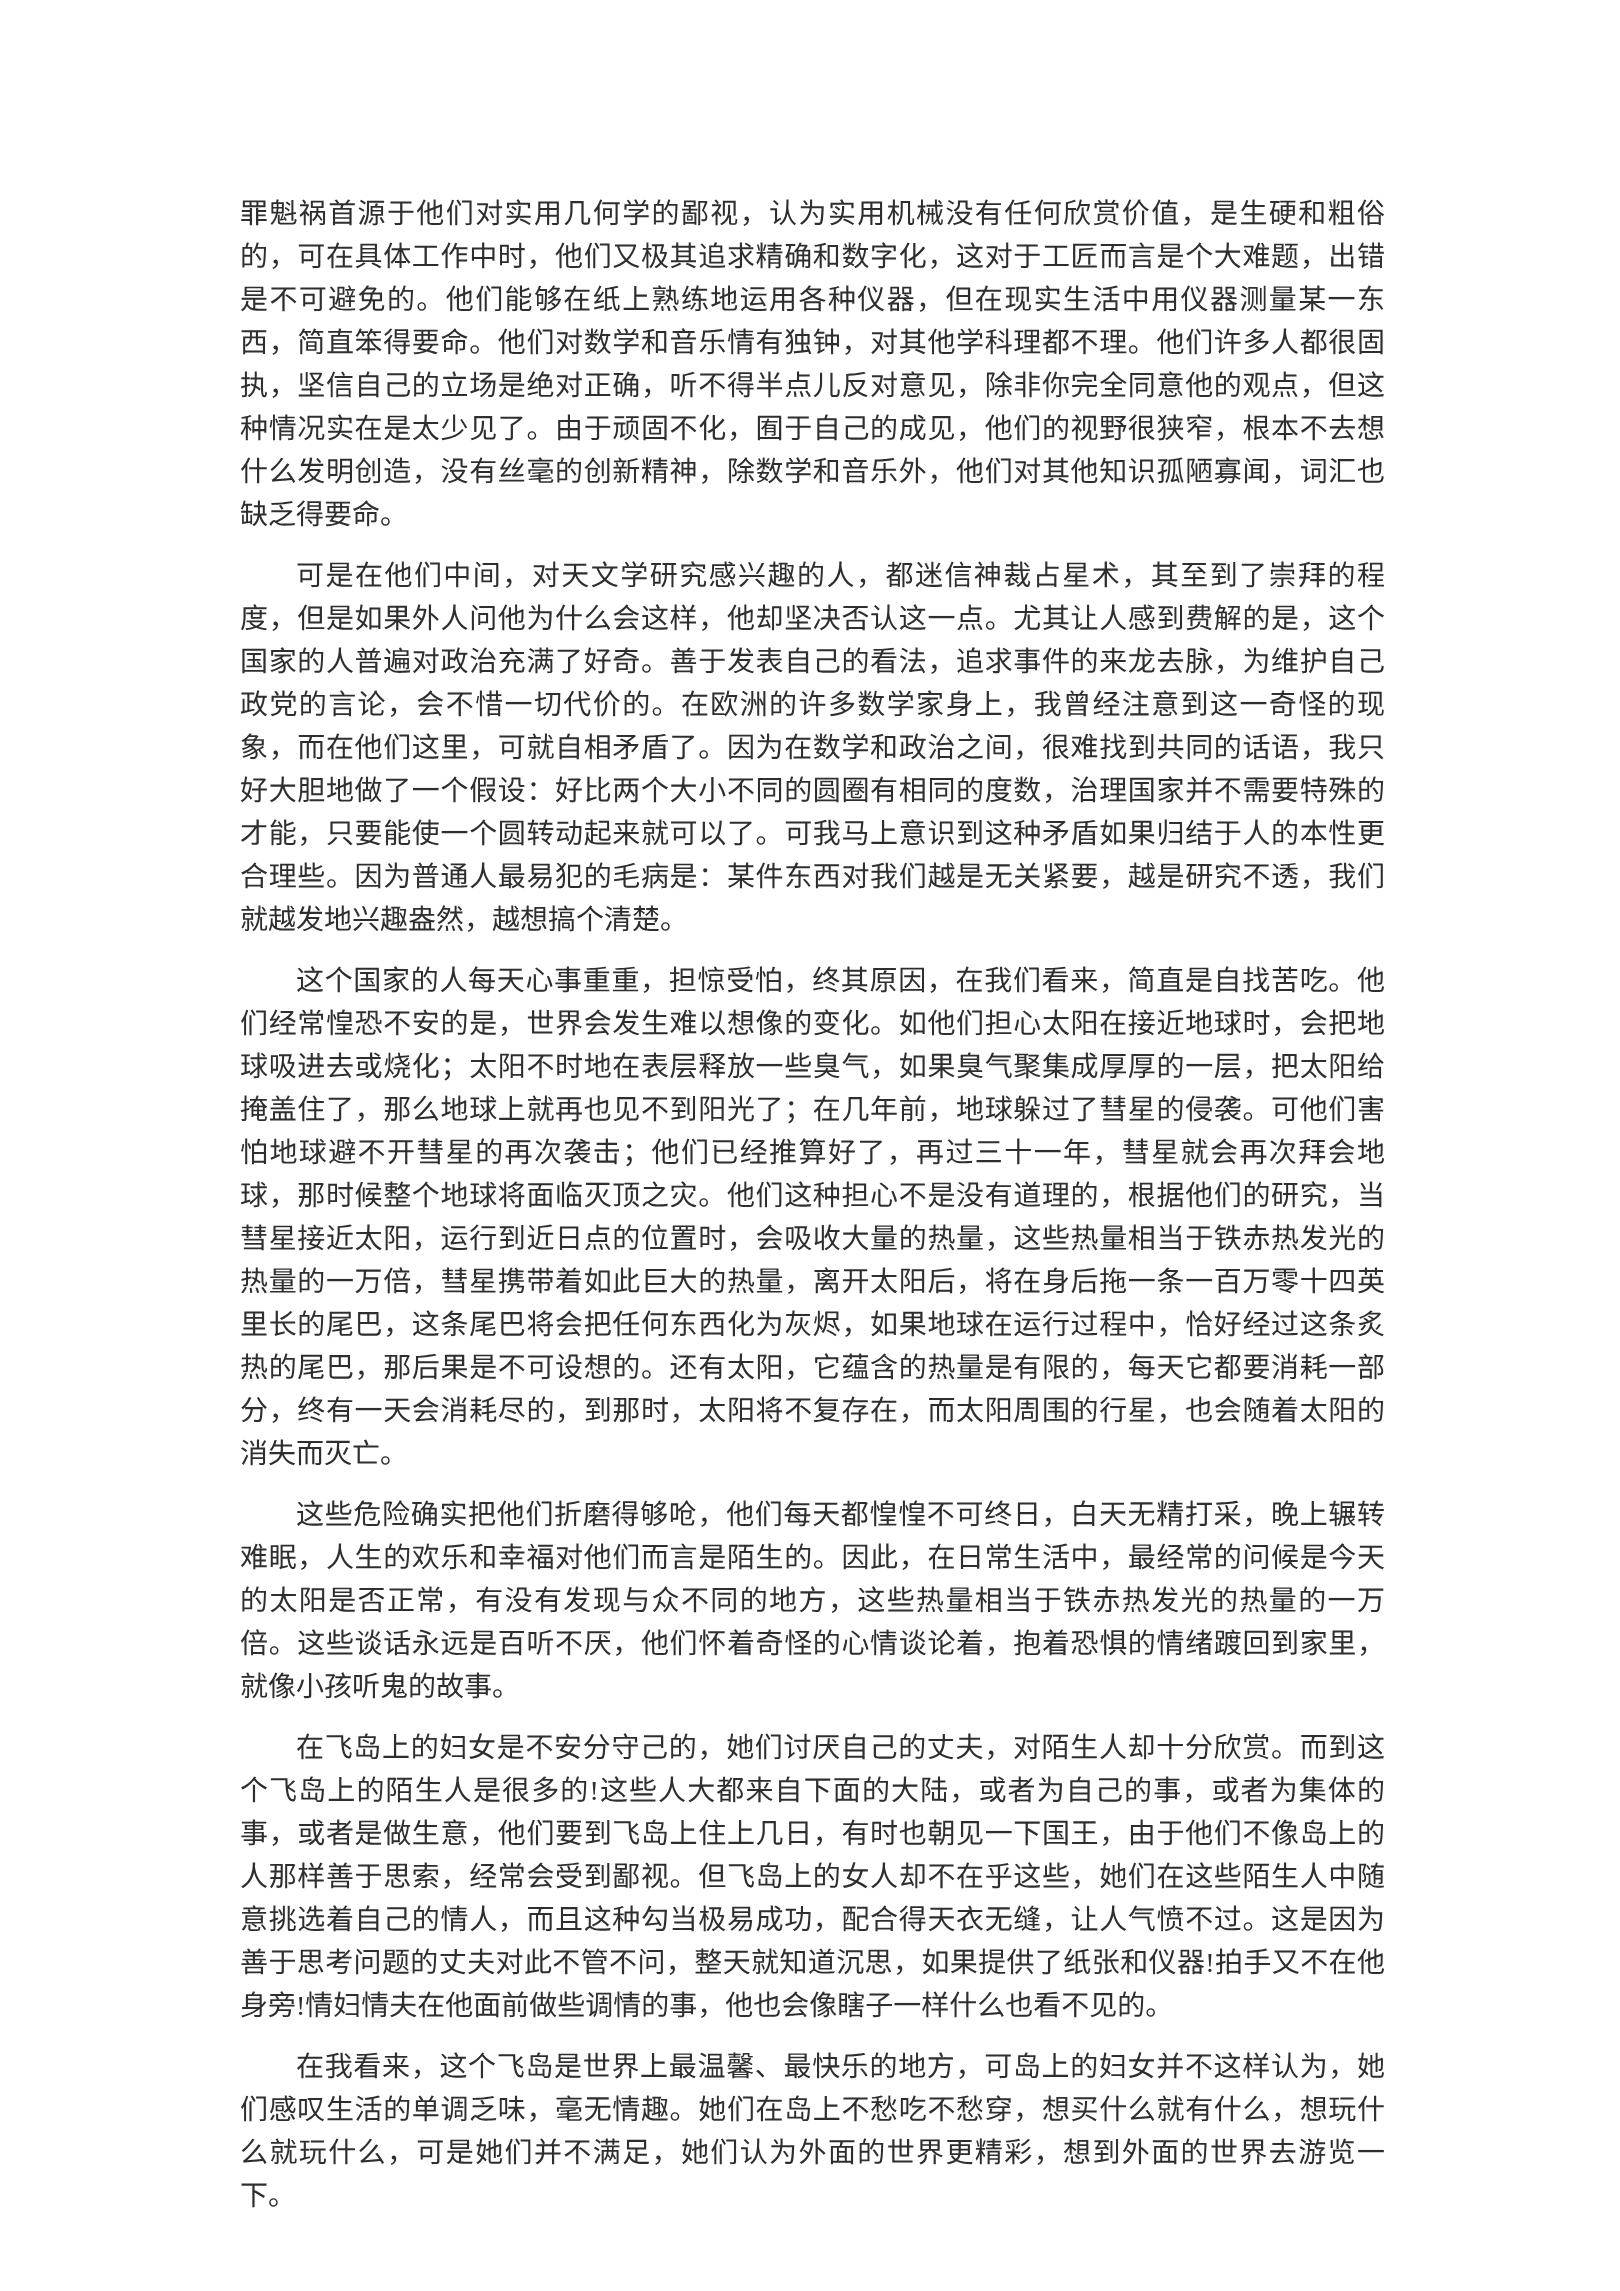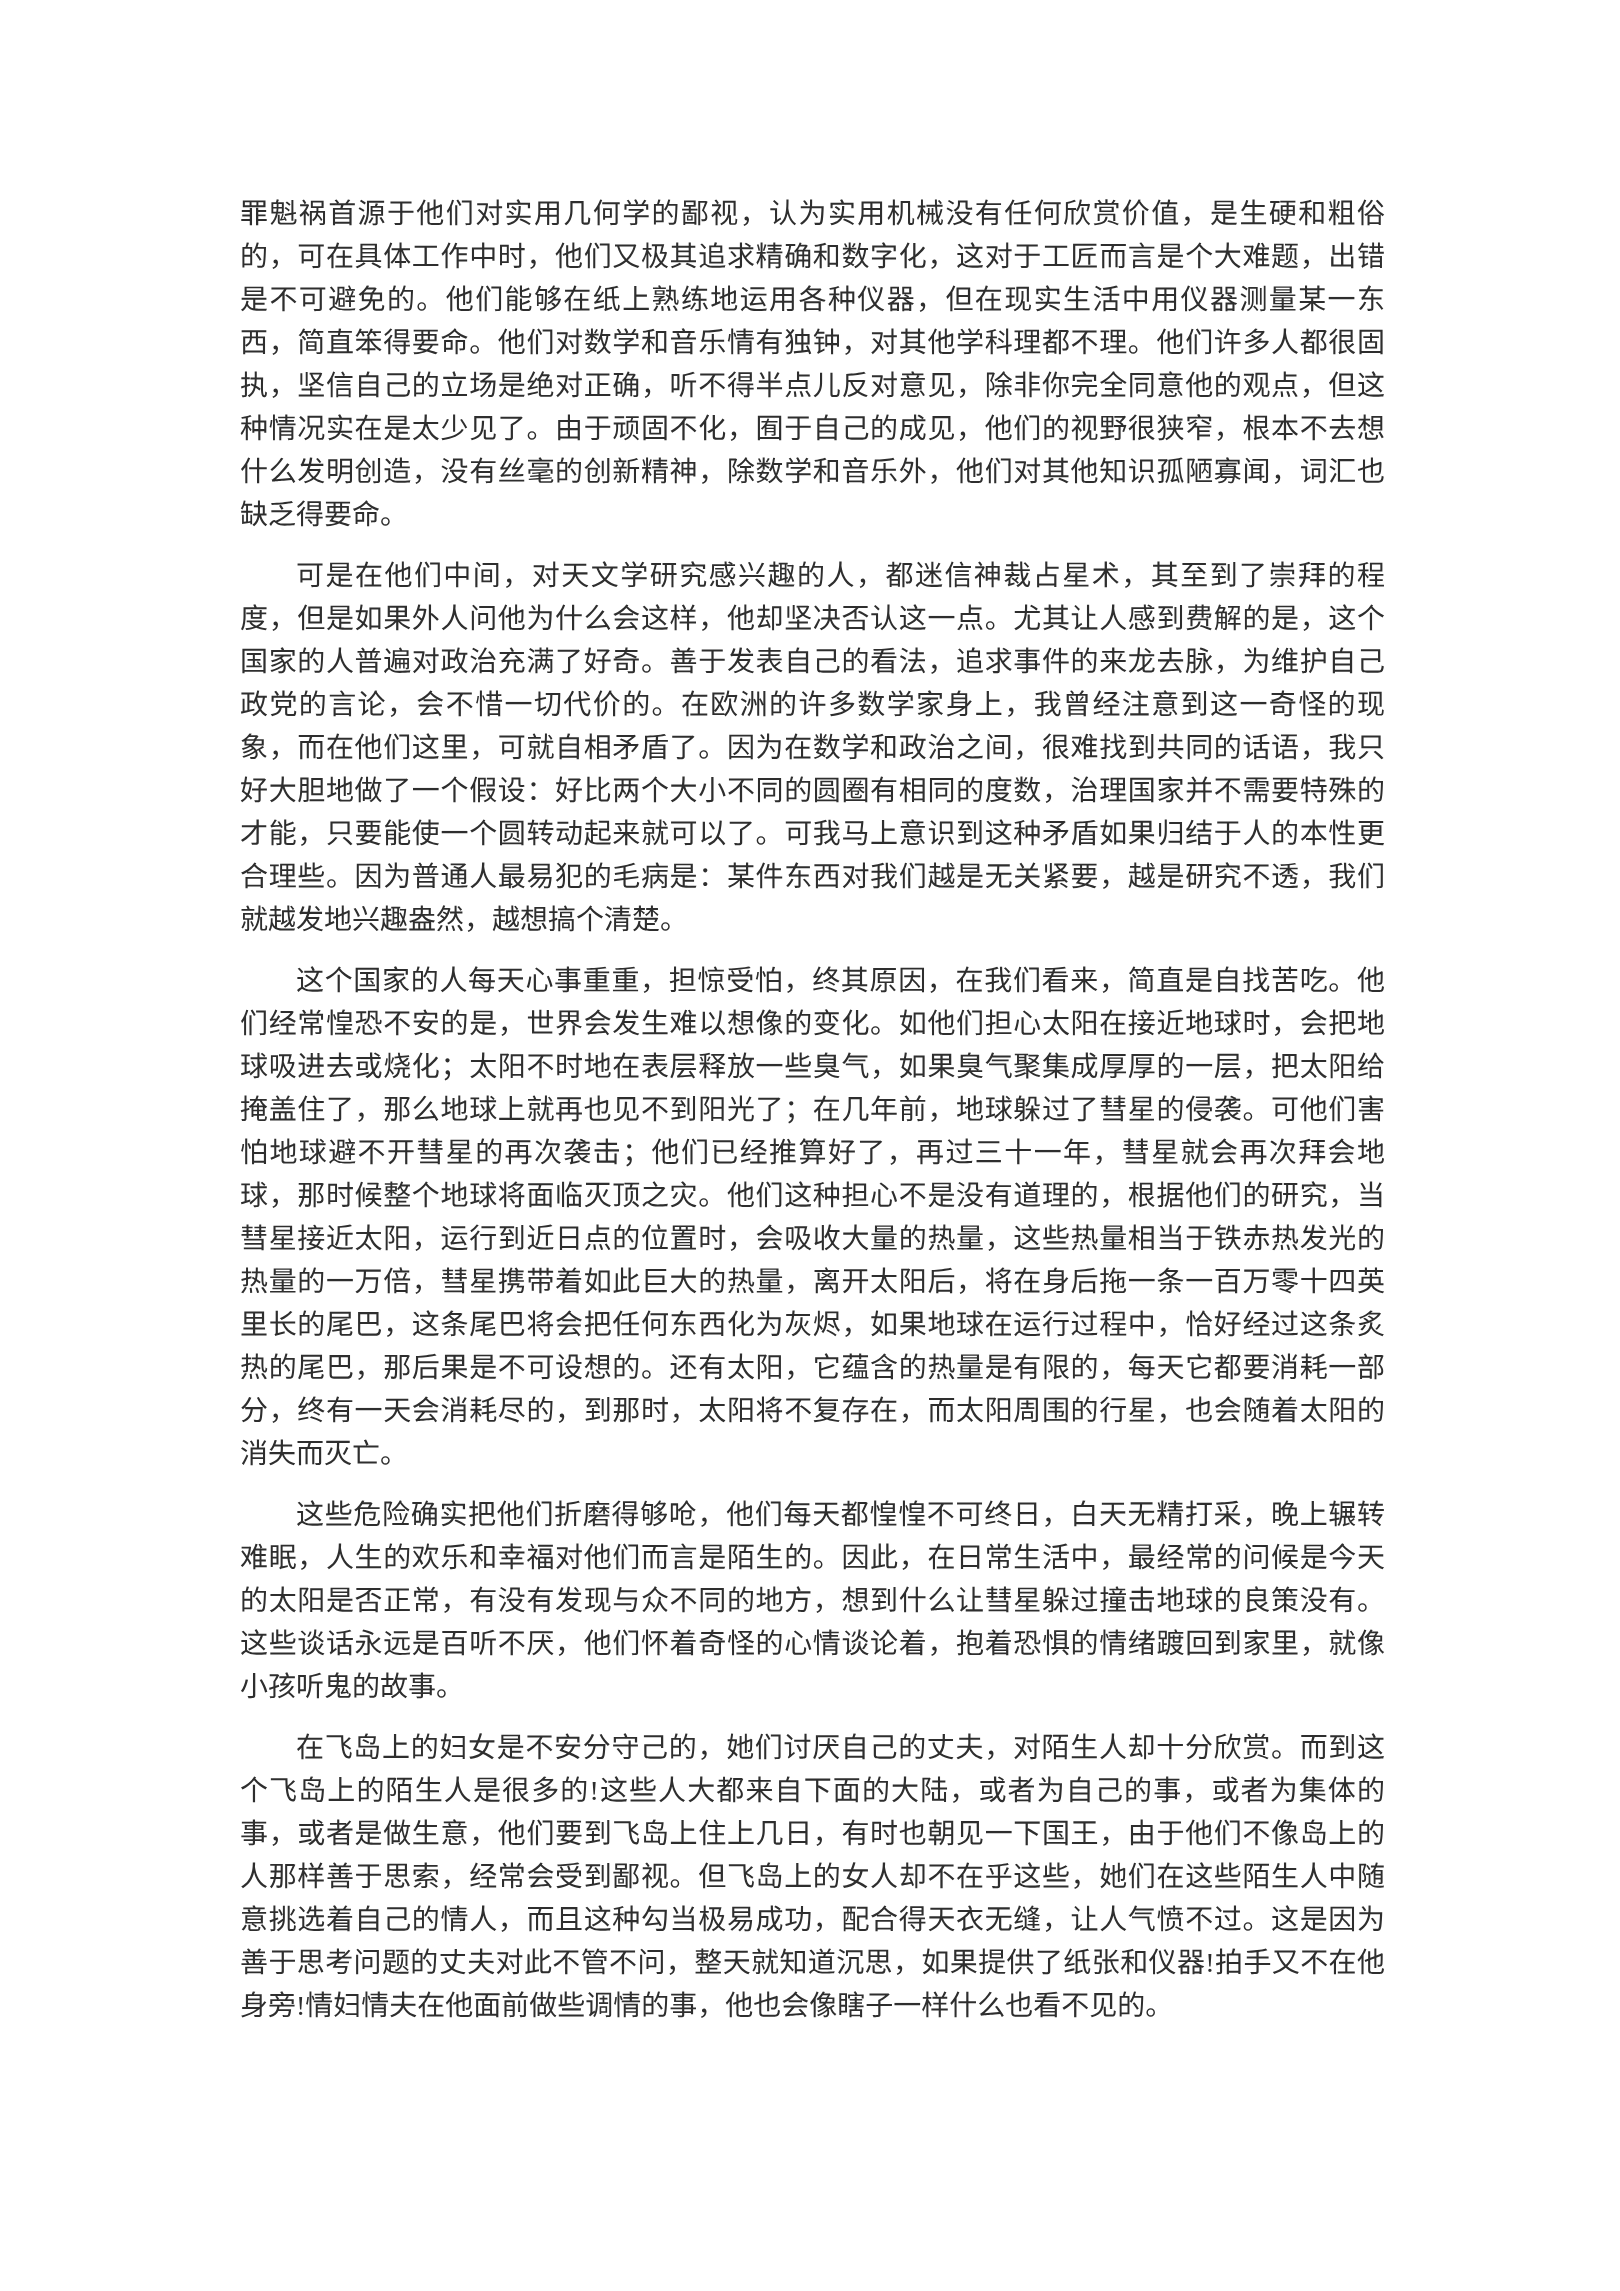--- a/index.html
+++ b/index.html
@@ -45,17 +45,18 @@
   }
 </style>
 </head>
 <body>
 
 <div class="page">
   <div class="text-block">
     <p>罪魁祸首源于他们对实用几何学的鄙视，认为实用机械没有任何欣赏价值，是生硬和粗俗的，可在具体工作中时，他们又极其追求精确和数字化，这对于工匠而言是个大难题，出错是不可避免的。他们能够在纸上熟练地运用各种仪器，但在现实生活中用仪器测量某一东西，简直笨得要命。他们对数学和音乐情有独钟，对其他学科理都不理。他们许多人都很固执，坚信自己的立场是绝对正确，听不得半点儿反对意见，除非你完全同意他的观点，但这种情况实在是太少见了。由于顽固不化，囿于自己的成见，他们的视野很狭窄，根本不去想什么发明创造，没有丝毫的创新精神，除数学和音乐外，他们对其他知识孤陋寡闻，词汇也缺乏得要命。</p>
     <p class="indent">可是在他们中间，对天文学研究感兴趣的人，都迷信神裁占星术，其至到了崇拜的程度，但是如果外人问他为什么会这样，他却坚决否认这一点。尤其让人感到费解的是，这个国家的人普遍对政治充满了好奇。善于发表自己的看法，追求事件的来龙去脉，为维护自己政党的言论，会不惜一切代价的。在欧洲的许多数学家身上，我曾经注意到这一奇怪的现象，而在他们这里，可就自相矛盾了。因为在数学和政治之间，很难找到共同的话语，我只好大胆地做了一个假设：好比两个大小不同的圆圈有相同的度数，治理国家并不需要特殊的才能，只要能使一个圆转动起来就可以了。可我马上意识到这种矛盾如果归结于人的本性更合理些。因为普通人最易犯的毛病是：某件东西对我们越是无关紧要，越是研究不透，我们就越发地兴趣盎然，越想搞个清楚。</p>
     <p class="indent">这个国家的人每天心事重重，担惊受怕，终其原因，在我们看来，简直是自找苦吃。他们经常惶恐不安的是，世界会发生难以想像的变化。如他们担心太阳在接近地球时，会把地球吸进去或烧化；太阳不时地在表层释放一些臭气，如果臭气聚集成厚厚的一层，把太阳给掩盖住了，那么地球上就再也见不到阳光了；在几年前，地球躲过了彗星的侵袭。可他们害怕地球避不开彗星的再次袭击；他们已经推算好了，再过三十一年，彗星就会再次拜会地球，那时候整个地球将面临灭顶之灾。他们这种担心不是没有道理的，根据他们的研究，当彗星接近太阳，运行到近日点的位置时，会吸收大量的热量，这些热量相当于铁赤热发光的热量的一万倍，彗星携带着如此巨大的热量，离开太阳后，将在身后拖一条一百万零十四英里长的尾巴，这条尾巴将会把任何东西化为灰烬，如果地球在运行过程中，恰好经过这条炙热的尾巴，那后果是不可设想的。还有太阳，它蕴含的热量是有限的，每天它都要消耗一部分，终有一天会消耗尽的，到那时，太阳将不复存在，而太阳周围的行星，也会随着太阳的消失而灭亡。</p>
-    <p class="indent">这些危险确实把他们折磨得够呛，他们每天都惶惶不可终日，白天无精打采，晚上辗转难眠，人生的欢乐和幸福对他们而言是陌生的。因此，在日常生活中，最经常的问候是今天的太阳是否正常，有没有发现与众不同的地方，想到什么让彗星躲过撞击地球的良策没有。这些谈话永远是百听不厌，他们怀着奇怪的心情谈论着，抱着恐惧的情绪踱回到家里，就像小孩听鬼的故事。</p>
+    <p class="indent">这些危险确实把他们折磨得够呛，他们每天都惶惶不可终日，白天无精打采，晚上辗转难眠，人生的欢乐和幸福对他们而言是陌生的。因此，在日常生活中，最经常的问候是今天的太阳是否正常，有没有发现与众不同的地方，这些热量相当于铁赤热发光的热量的一万倍。这些谈话永远是百听不厌，他们怀着奇怪的心情谈论着，抱着恐惧的情绪踱回到家里，就像小孩听鬼的故事。</p>
     <p class="indent">在飞岛上的妇女是不安分守己的，她们讨厌自己的丈夫，对陌生人却十分欣赏。而到这个飞岛上的陌生人是很多的!这些人大都来自下面的大陆，或者为自己的事，或者为集体的事，或者是做生意，他们要到飞岛上住上几日，有时也朝见一下国王，由于他们不像岛上的人那样善于思索，经常会受到鄙视。但飞岛上的女人却不在乎这些，她们在这些陌生人中随意挑选着自己的情人，而且这种勾当极易成功，配合得天衣无缝，让人气愤不过。这是因为善于思考问题的丈夫对此不管不问，整天就知道沉思，如果提供了纸张和仪器!拍手又不在他身旁!情妇情夫在他面前做些调情的事，他也会像瞎子一样什么也看不见的。</p>
+    <p class="indent">在我看来，这个飞岛是世界上最温馨、最快乐的地方，可岛上的妇女并不这样认为，她们感叹生活的单调乏味，毫无情趣。她们在岛上不愁吃不愁穿，想买什么就有什么，想玩什么就玩什么，可是她们并不满足，她们认为外面的世界更精彩，想到外面的世界去游览一下。</p>
   </div>
 </div>
 
 
 </body></html>

